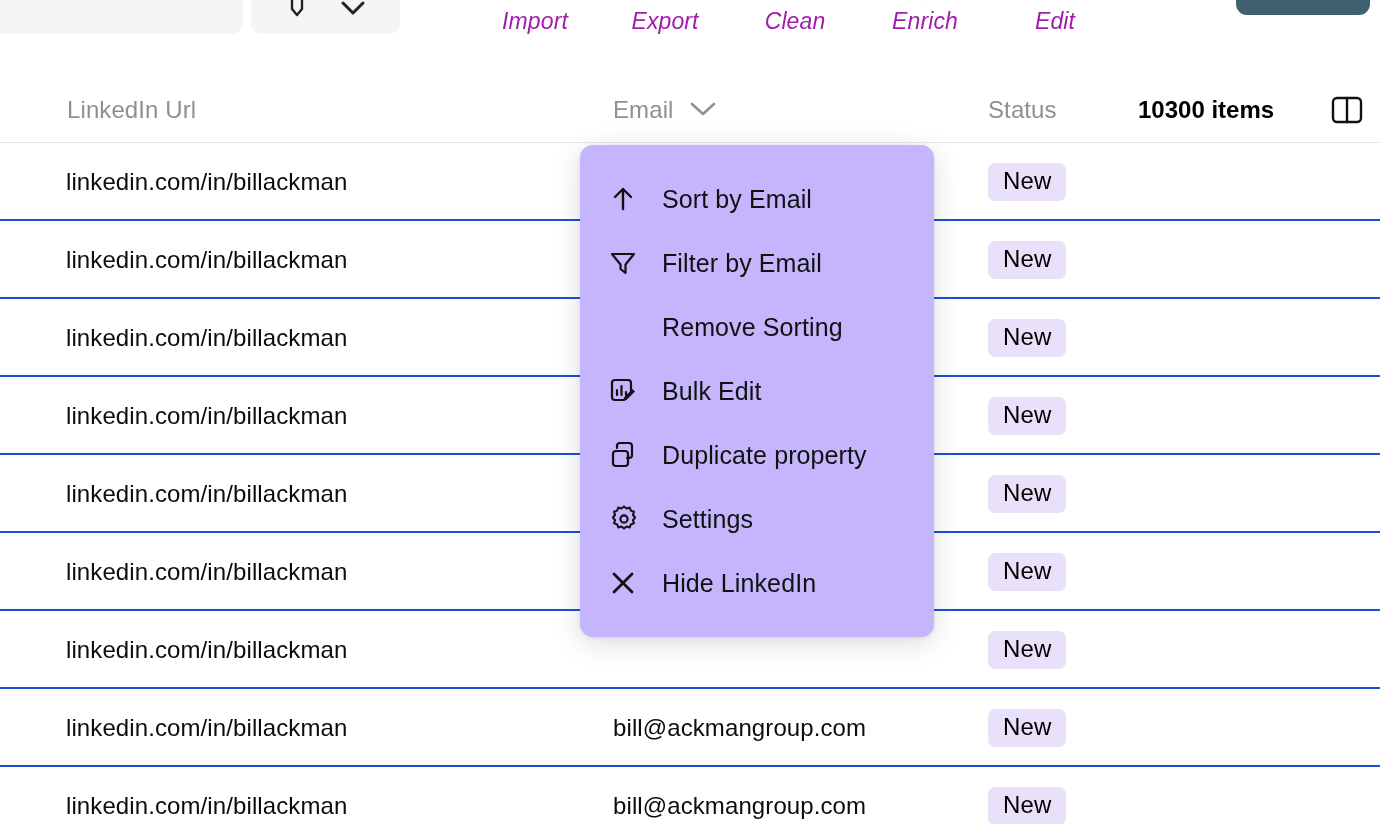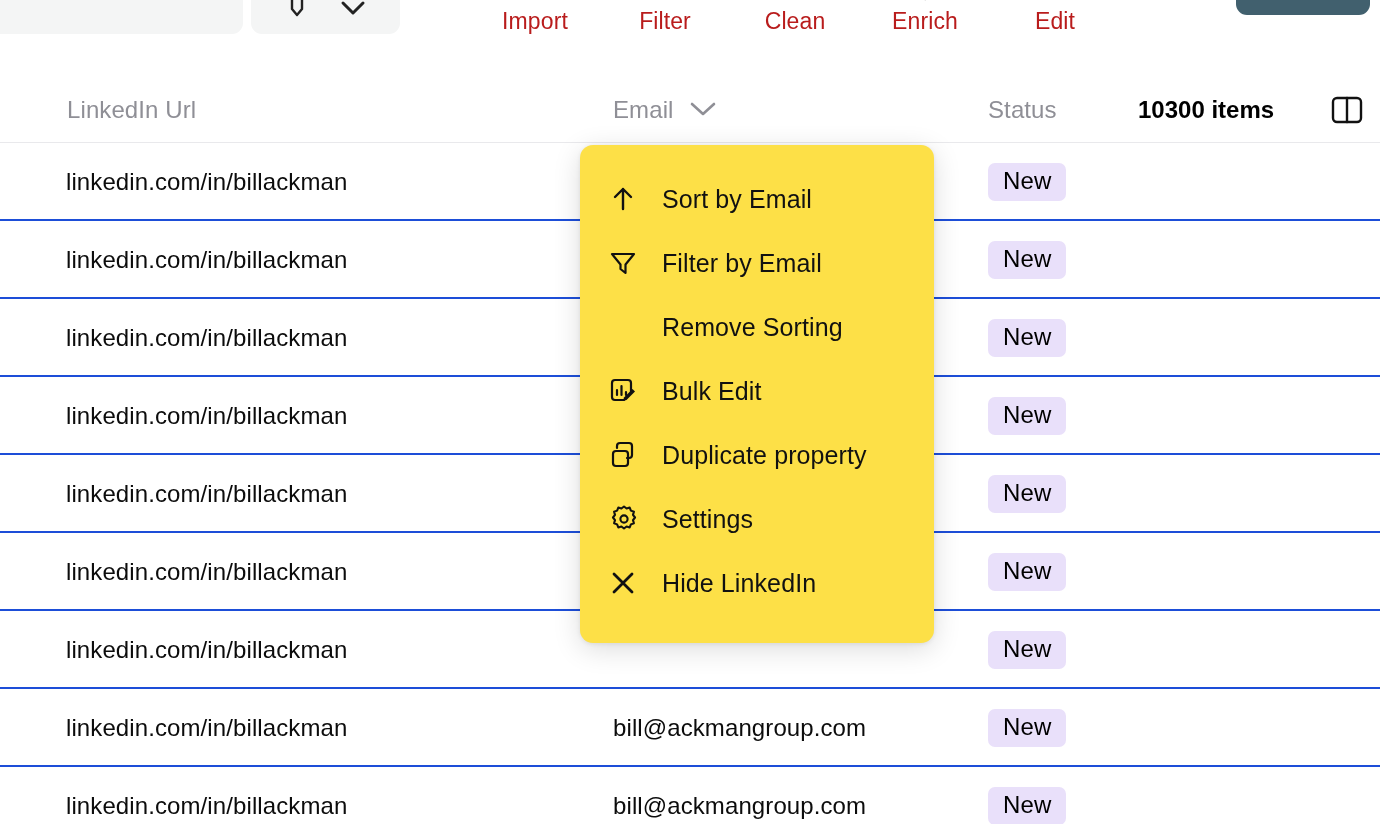--- a/index.html
+++ b/index.html
@@ -52,22 +52,23 @@
     width: 130px;
     display: flex;
     flex-direction: column;
     align-items: center;
     gap: 6px;
     cursor: pointer;
   }
   .tb-action .ico { height: 26px; display: flex; align-items: flex-end; }
   .tb-action .lbl {
     font-size: 23px;
-    color: #b91c1c;
+    color: #a21caf;
     letter-spacing: 0.1px;
+    font-style: italic;
   }
 
   .tb-new {
     position: absolute;
     left: 1236px; top: -22px;
     width: 134px; height: 55px;
     background: #41606e;
     border-radius: 11px;
     display: flex;
     align-items: center;
@@ -143,22 +144,22 @@
     font-size: 24px;
     color: #000000;
     line-height: 1;
   }
 
   
   .menu {
     position: absolute;
     left: 580px; top: 145px;
     width: 354px;
-    padding: 22px 0 28px 0;
-    background: #fde047;
+    padding: 22px 0 22px 0;
+    background: #c4b5fd;
     border-radius: 13px;
     box-shadow: 0 6px 28px rgba(0,0,0,0.14), 0 1px 4px rgba(0,0,0,0.08);
     z-index: 20;
   }
   .menu-item {
     height: 64px;
     display: flex;
     align-items: center;
     padding-left: 28px;
     cursor: pointer;
@@ -206,21 +207,21 @@
         </span>
         <span class="lbl">Import</span>
       </div>
 
       <div class="tb-action">
         <span class="ico">
           <svg width="26" height="24" viewBox="0 0 26 24" fill="none" stroke="#111" stroke-width="2.2" stroke-linecap="round" stroke-linejoin="round">
             <path d="M13 15 L13 2 M7 8 L13 2 L19 8 M3 19 L23 19"></path>
           </svg>
         </span>
-        <span class="lbl">Filter</span>
+        <span class="lbl">Export</span>
       </div>
 
       <div class="tb-action">
         <span class="ico">
           <svg width="26" height="24" viewBox="0 0 26 24" fill="none" stroke="#111" stroke-width="2.2" stroke-linecap="round" stroke-linejoin="round">
             <path d="M8 2 L8 11 L5 21 L21 21 L18 11 L18 2 Z M8 11 L18 11"></path>
           </svg>
         </span>
         <span class="lbl">Clean</span>
       </div>

